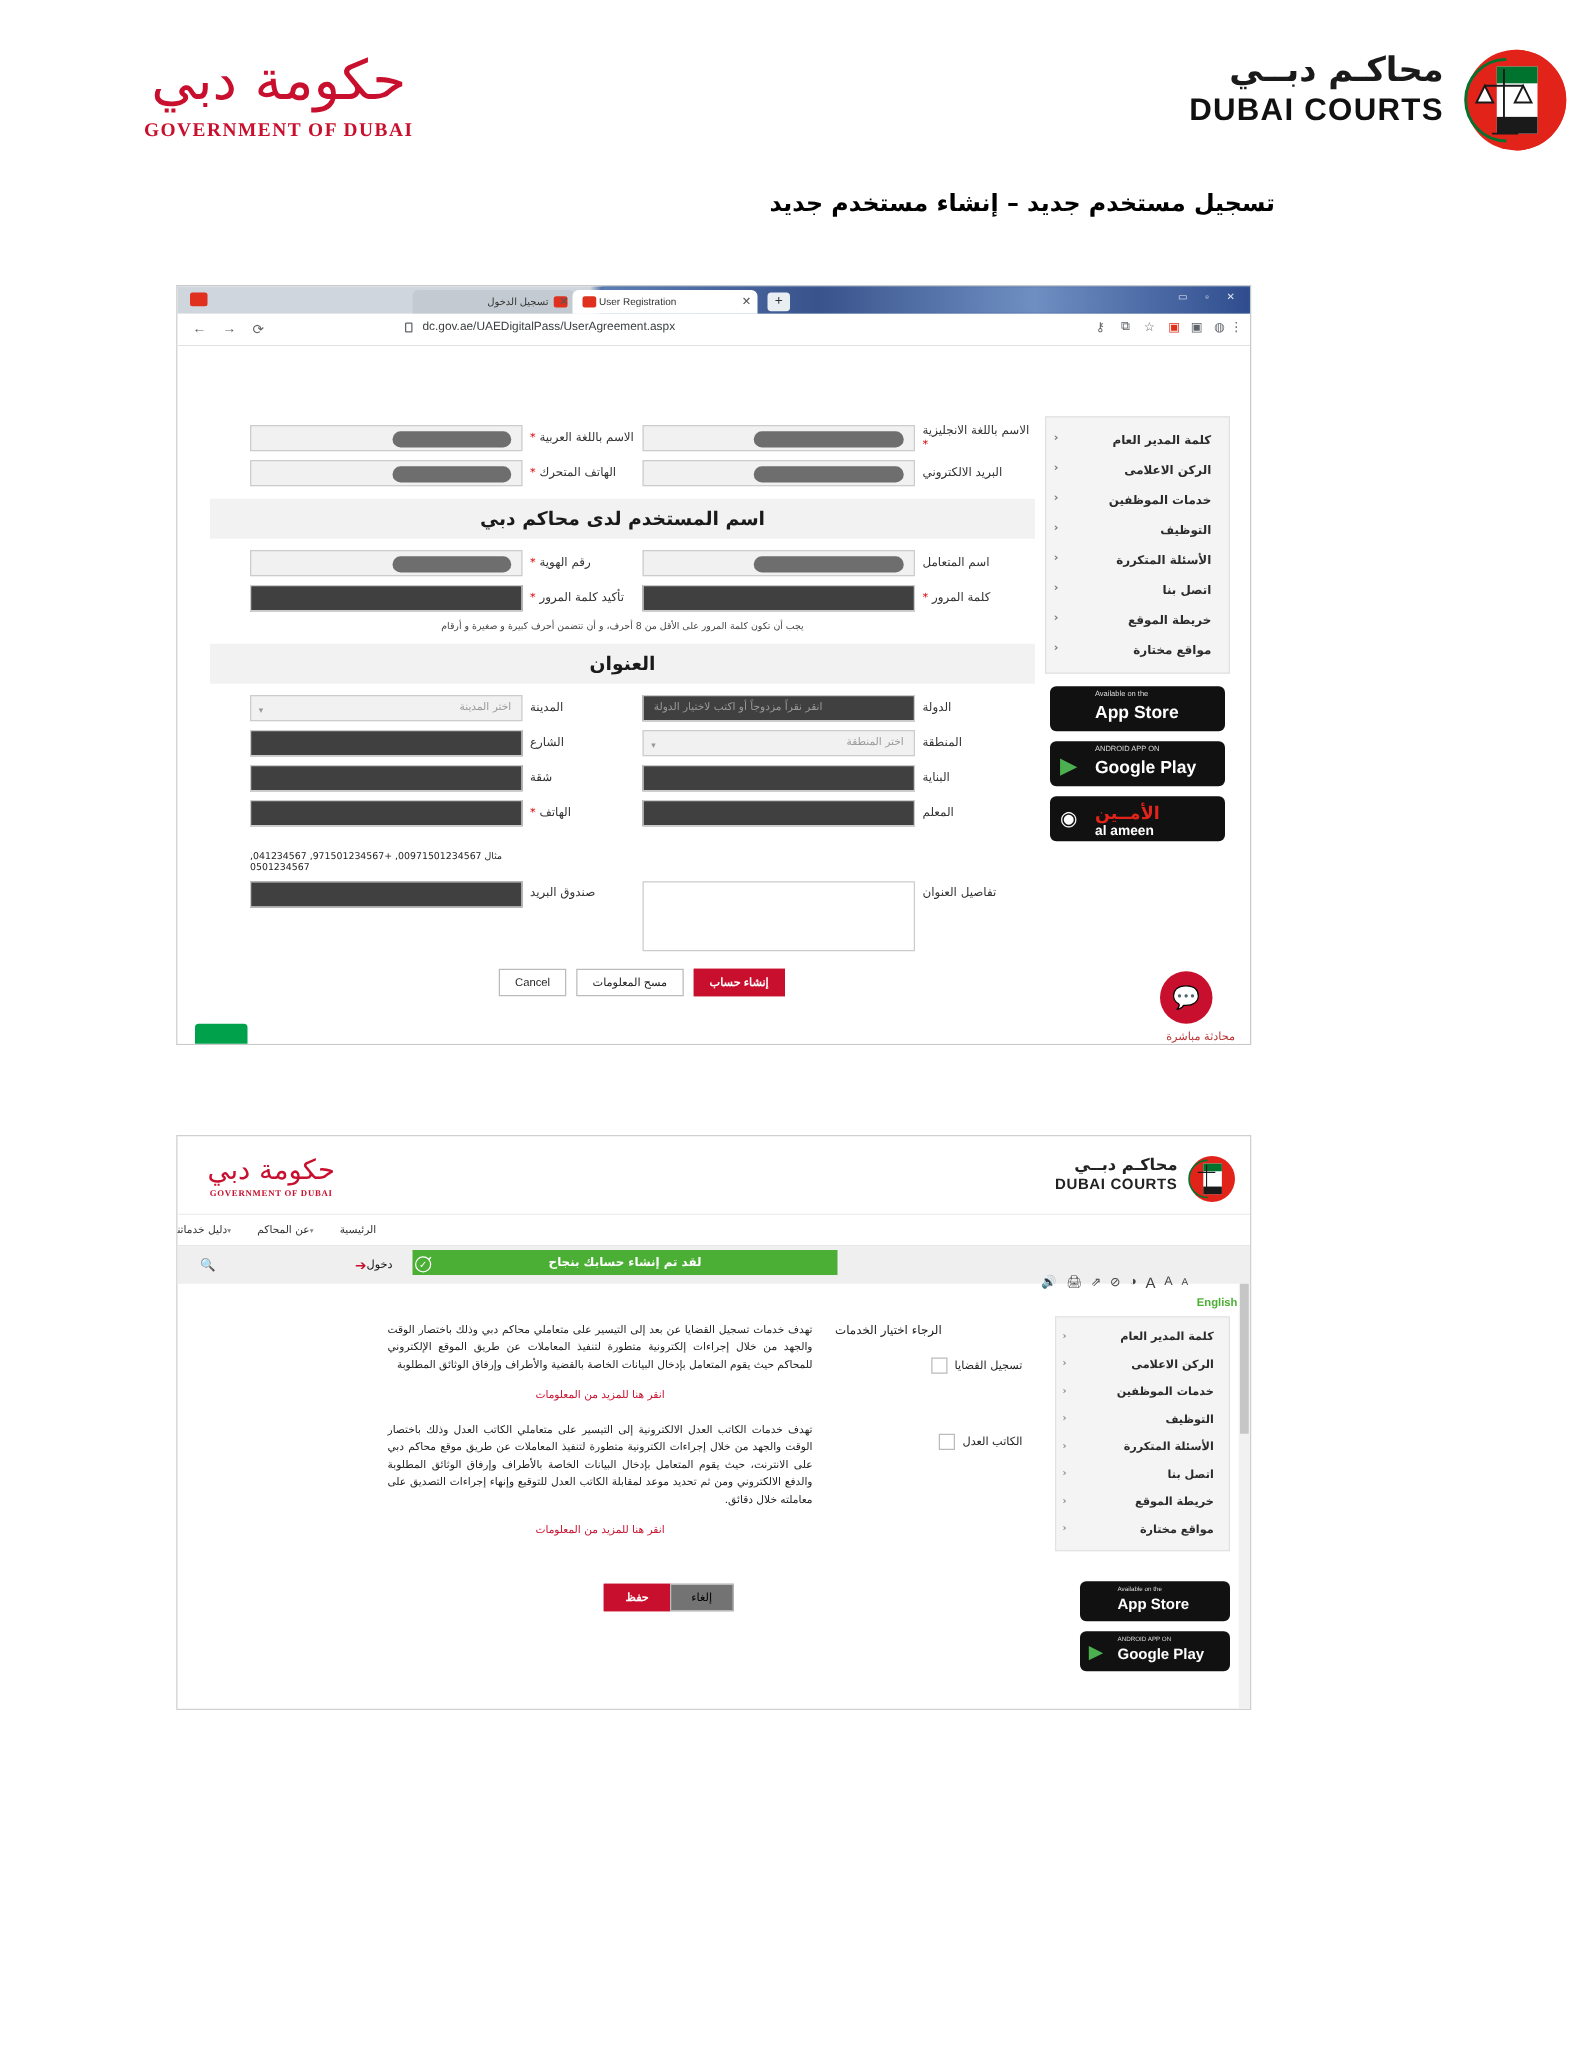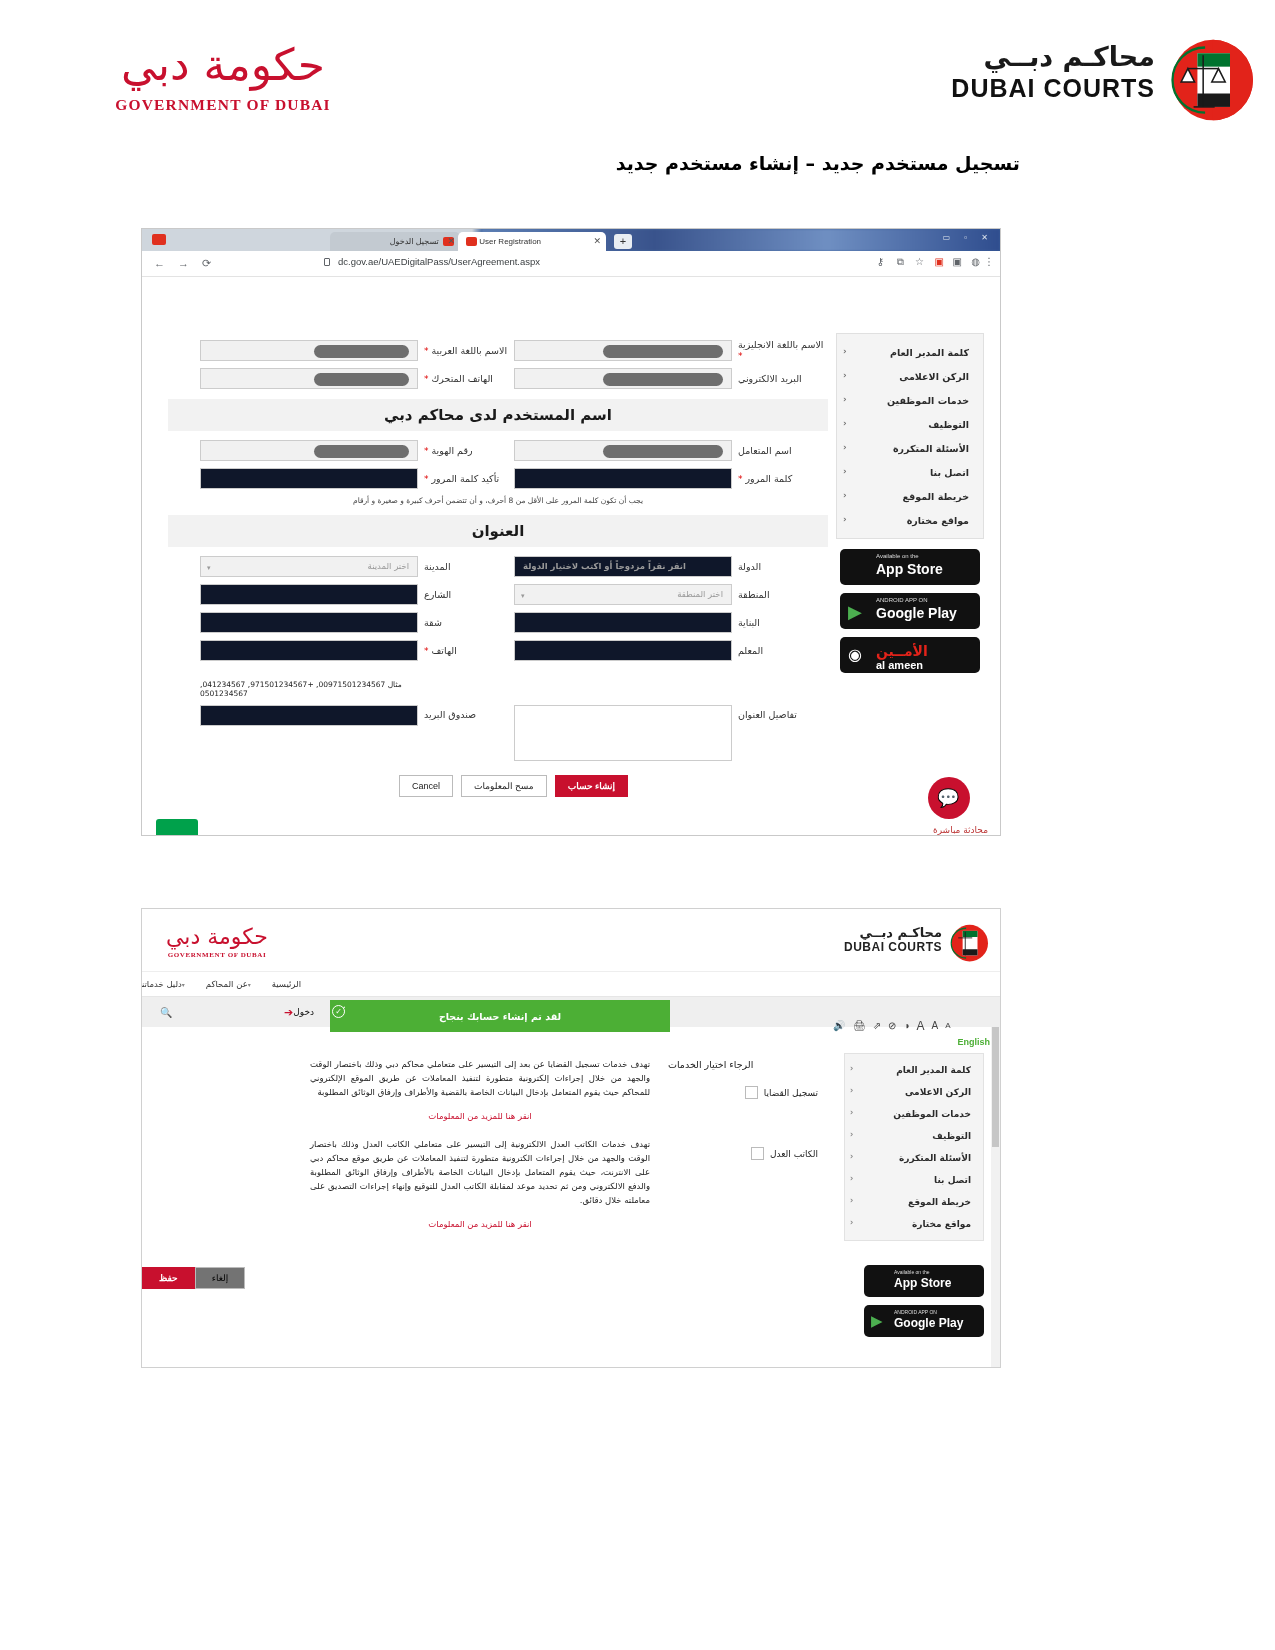--- a/index.html
+++ b/index.html
@@ -70,21 +70,21 @@
   .badge .b2 { position:absolute; left:36px; top:12px; font-size:14px; font-weight:bold; }
   .badge .gl { position:absolute; left:8px; top:8px; font-size:18px; }
 
   
   .form { position:absolute; right:172px; top:62px; width:660px; direction:rtl;
           font-family:"DejaVu Sans", sans-serif; }
   .row { display:flex; margin-bottom:7px; align-items:center; }
   .lbl { width:96px; font-size:9.5px; color:#333; text-align:left; padding-left:6px; }
   .req { color:#d00; font-size:9px; }
   .fld { width:218px; height:21px; border:1px solid #ccc; background:#f1f1f1; position:relative; }
-  .fld.white { background:#0f172a;font-weight:bold; }
+  .fld.white { background:#404040; }
   .redact { position:absolute; right:8px; top:4px; width:120px; height:13px;
             background:#6e6e6e; border-radius:7px; }
   .redact.sm { width:95px; }
   .sec-title { background:#f2f2f2; text-align:center; font-size:15px; font-weight:bold;
                color:#1a1a1a; padding:7px 0; margin:10px 0 9px; }
   .hint { font-size:7.5px; color:#444; text-align:center; margin:2px 0 4px; }
   .ph { position:absolute; right:8px; top:4px; font-size:8.5px; color:#9a9a9a; }
   .caret { position:absolute; left:6px; top:7px; font-size:7px; color:#999; }
   .example { font-size:7.5px; color:#222; direction:ltr; text-align:left;
              width:218px; margin-top:12px; }
@@ -114,21 +114,21 @@
   .s2-emb { position:absolute; right:10px; top:14px; width:46px; height:42px; }
 
   .navbar { height:26px; border-top:1px solid #eee; border-bottom:1px solid #e6e6e6;
             direction:rtl; display:flex; align-items:center; justify-content:flex-start;
             padding-right:690px; gap:0; font-family:"DejaVu Sans",sans-serif; }
   .navitem { font-size:8.5px; color:#333; padding:0 9px; white-space:nowrap; }
   .navitem .cv { font-size:6px; color:#888; margin-right:3px; }
 
   .toolbar { height:30px; background:#efefef; position:relative; display:flex;
              align-items:center; }
-  .green-bar { position:absolute; left:188px; right:330px; top:3px; height:32px;
+  .green-bar { position:absolute; left:188px; right:330px; top:3px; height:20px;
                background:#4caf35; color:#fff; direction:rtl;
                font-family:"DejaVu Sans",sans-serif; font-size:9.5px; font-weight:bold;
                display:flex; align-items:center; justify-content:center; }
   .green-bar .close { position:absolute; left:8px; top:4px; font-size:10px; }
   .green-check { position:absolute; left:190px; top:8px; width:13px; height:13px;
                  border:1.5px solid #fff; border-radius:50%; color:#fff; font-size:8px;
                  line-height:11px; text-align:center; background:#4caf35; }
   .tools-right { position:absolute; right:10px; top:7px; display:flex; gap:7px;
                  align-items:center; font-size:10px; color:#444; direction:ltr; }
   .tools-right .en { color:#4caf35; font-size:9px; font-weight:bold;margin-top:33px; }
@@ -151,21 +151,21 @@
   .choose .opt { margin-top:16px; display:flex; align-items:center; justify-content:flex-start;
                  gap:6px; direction:rtl; }
   .choose .opt .cb { width:13px; height:13px; border:1px solid #bbb; background:#fff; }
   .choose .opt .ol { font-size:9px; color:#222; }
 
   .desc { position:absolute; right:350px; top:30px; width:340px; direction:rtl;
           font-family:"DejaVu Sans",sans-serif; }
   .desc p { font-size:8.5px; line-height:14px; color:#222; text-align:justify; margin:0 0 3px; }
   .desc .more { color:#c8102e; font-size:8.5px; text-align:center; margin:12px 0 16px; }
   .s2-btns { position:absolute; left:0; right:0; top:240px; display:flex; gap:0;
-             justify-content:flex-start; padding-right:72px; }
+             justify-content:center; padding-right:72px; }
   .s2-btns .btn2 { font-size:9px; padding:5px 16px; border:1px solid #bbb; background:#737373; }
   .s2-btns .btn2.primary { background:#c8102e; color:#fff; border-color:#c8102e; font-weight:bold; }
   .s2-badges { position:absolute; right:16px; top:238px; }
   .s2-badge { width:120px; height:32px; background:#111; border-radius:5px; color:#fff;
               position:relative; margin-bottom:8px; }
   .s2-badge .b1 { position:absolute; left:30px; top:4px; font-size:5px; color:#ddd; }
   .s2-badge .b2 { position:absolute; left:30px; top:11px; font-size:12px; font-weight:bold; }
   .s2-badge .gl { position:absolute; left:7px; top:7px; font-size:15px; }
   .scrollbar { position:absolute; right:0; top:0; width:9px; bottom:0; background:#f1f1f1; }
   .scrollbar .thumb { position:absolute; top:0; left:1px; width:7px; height:120px; background:#c6c6c6; }

